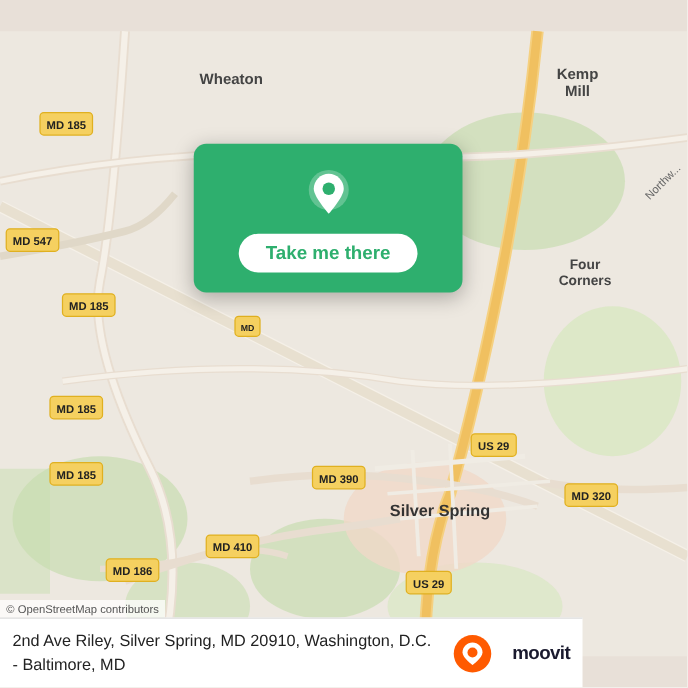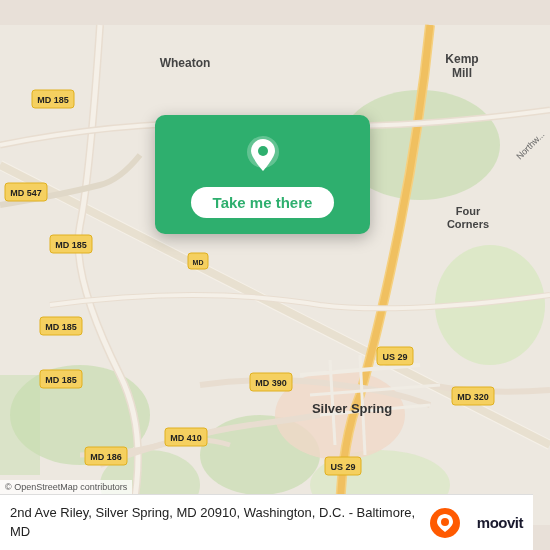--- a/index.html
+++ b/index.html
@@ -58,21 +58,21 @@
       font-weight: 600;
       cursor: pointer;
       white-space: nowrap;
     }
 
     
     #bottom-bar {
       position: absolute;
       bottom: 0;
       left: 0;
-      width: 533px;
+      width: 466px;
       background: white;
       padding: 8px 10px 8px 10px;
       display: flex;
       align-items: center;
       justify-content: space-between;
       border-top: 1px solid #ddd;
       min-height: 56px;
     }
 
     #address-text {

